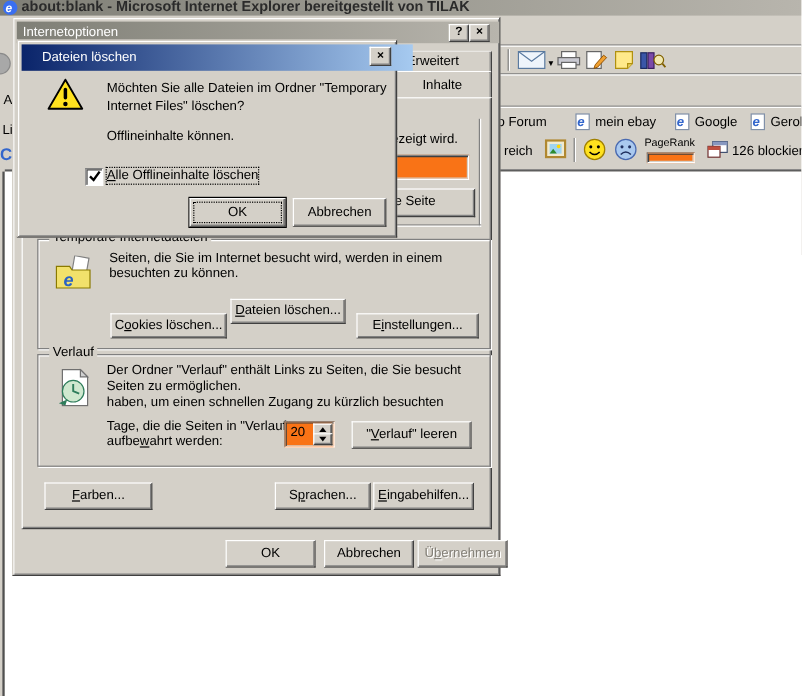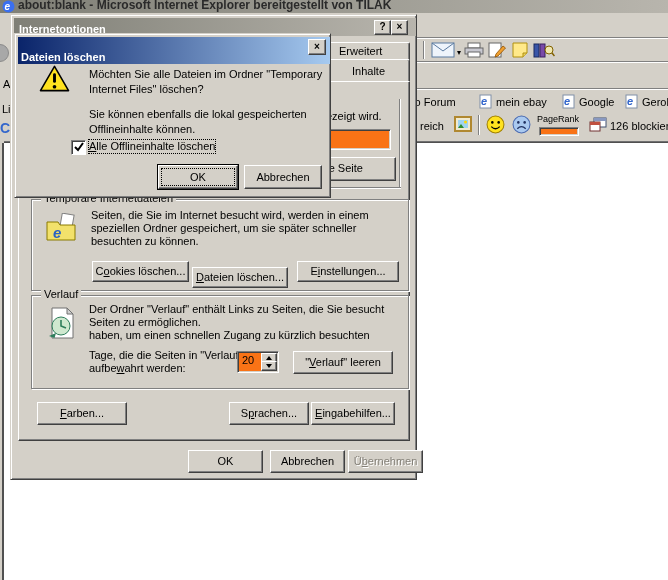--- a/index.html
+++ b/index.html
@@ -9,21 +9,21 @@
   .win{background:#d4d0c8;border:1px solid;border-color:#d4d0c8 #404040 #404040 #d4d0c8;
     box-shadow:inset 1px 1px 0 #fff,inset -1px -1px 0 #808080}
   .btn{background:#d4d0c8;border:1px solid;border-color:#fff #404040 #404040 #fff;
     box-shadow:inset -1px -1px 0 #808080;display:flex;align-items:center;justify-content:center;
     position:absolute;white-space:nowrap}
   .btn-focus{box-shadow:0 0 0 1px #000,inset -1px -1px 0 #808080}
   .btn-focus::after{content:"";position:absolute;left:3px;right:3px;top:3px;bottom:3px;outline:1px dotted #000}
   .disabled{color:#848078;text-shadow:1px 1px 0 #fff}
   .sunken{background:#f97316;border:1px solid;border-color:#808080 #fff #fff #808080;
     box-shadow:inset 1px 1px 0 #404040,inset -1px -1px 0 #d4d0c8}
-  .tb{display:flex;align-items:flex-end;font-weight:bold;color:#fff;overflow:hidden}
+  .tb{display:flex;align-items:center;font-weight:normal;color:#fff;overflow:hidden}
   .tb-active{background:linear-gradient(90deg,#0a246a,#a6caf0)}
   .tb-inactive{background:linear-gradient(90deg,#7f7f76,#b8b5ad)}
   .capbtn{background:#d4d0c8;border:1px solid;border-color:#fff #404040 #404040 #fff;
     box-shadow:inset -1px -1px 0 #808080;font-size:10px;font-weight:bold;text-align:center;
     line-height:12px;position:absolute}
   .groupbox{position:absolute;border:1px solid #808080;box-shadow:1px 1px 0 #fff,inset 1px 1px 0 #fff}
   .gb-label{position:absolute;background:#d4d0c8;padding:0 3px;white-space:nowrap}
   .etch-h{position:absolute;height:0;border-top:1px solid #808080;border-bottom:1px solid #fff}
   .etch-v{position:absolute;width:0;border-left:1px solid #808080;border-right:1px solid #fff}
   .tab{position:absolute;background:#d4d0c8;border:1px solid;border-color:#fff #404040 #d4d0c8 #fff;
@@ -195,27 +195,26 @@
     <span class="gb-label" style="left:30px;top:177px">Temporäre Internetdateien</span>
     <span class="abs" style="left:35px;top:198px">
       <svg width="32" height="30" viewBox="0 0 32 30">
         <rect x="15" y="1" width="12" height="14" fill="#fff" stroke="#808080" transform="rotate(10 21 8)"></rect>
         <path d="M1 9 h11 l2 3 h15 v15 H1 Z" fill="#f2e16b" stroke="#8a7a00"></path>
         <text x="7" y="25" font-size="15" font-style="italic" font-weight="bold" fill="#2962c4">e</text>
       </svg>
     </span>
     <div class="abs" style="left:80px;top:194px">
       <span class="line">Seiten, die Sie im Internet besucht wird, werden in einem</span>
-      <span class="line">speziellen Ordner gespeichert, um sie später schneller</span>
       <span class="line">besuchten zu können.</span>
     </div>
     <div class="btn" style="left:81px;top:246px;width:95px;height:19px">
       <span>C<u>o</u>okies löschen...</span>
     </div>
-    <div class="btn" style="left:181px;top:252px;width:94px;height:19px">
+    <div class="btn" style="left:181px;top:234px;width:94px;height:19px">
       <span><u>D</u>ateien löschen...</span>
     </div>
     <div class="btn" style="left:286px;top:246px;width:100px;height:19px">
       <span>E<u>i</u>nstellungen...</span>
     </div>
 
     <div class="groupbox" style="left:20px;top:280px;width:376px;height:92px"></div>
     <span class="gb-label" style="left:30px;top:273px">Verlauf</span>
     <span class="abs" style="left:36px;top:292px">
       <svg width="30" height="32" viewBox="0 0 30 32">
@@ -264,39 +263,38 @@
     <div class="btn" style="left:259px;top:435px;width:73px;height:21px">
       <span>Abbrechen</span>
     </div>
     <div class="btn disabled" style="left:337px;top:435px;width:73px;height:21px">
       <span>Ü<u>b</u>ernehmen</span>
     </div>
   </div>
 
   <div class="abs win" style="left:14px;top:33px;width:315px;height:163px;z-index:30">
 
-    <div class="abs tb tb-active" style="left:3px;top:3px;width:309px;height:27px;padding-left:3px">
+    <div class="abs tb tb-active" style="left:3px;top:3px;width:309px;height:22px;padding-left:17px">
       <span>Dateien löschen</span>
     </div>
     <div class="capbtn" style="left:293px;top:5px;width:16px;height:14px;line-height:13px">×</div>
 
     <span class="abs" style="left:24px;top:30px">
       <svg width="31" height="29" viewBox="0 0 32 29">
         <path d="M16 2 L30.5 27 L1.5 27 Z" fill="#ffe21f" stroke="#000" stroke-width="1.6" stroke-linejoin="round"></path>
         <rect x="14.5" y="9" width="3" height="10" rx="1.5" fill="#000"></rect>
         <circle cx="16" cy="23" r="1.9" fill="#000"></circle>
       </svg>
     </span>
 
     <div class="abs" style="left:74px;top:33px;line-height:15px">
       <span class="line">Möchten Sie alle Dateien im Ordner "Temporary</span>
       <span class="line">Internet Files" löschen?</span>
     </div>
     <div class="abs" style="left:74px;top:73px;line-height:15px">
-      <span class="line">Sie können ebenfalls die lokal gespeicherten</span>
       <span class="line">Offlineinhalte können.</span>
     </div>
 
     <div class="cb" style="left:56px;top:106px;width:13px;height:13px">
       <svg width="13" height="13" viewBox="0 0 13 13" style="position:absolute;left:0;top:0">
         <path d="M3 6 l3 3 5 -7" stroke="#000" stroke-width="2" fill="none"></path>
       </svg>
     </div>
     <span class="abs nowrap dotted" style="left:74px;top:106px"><u>A</u>lle Offlineinhalte löschen</span>
 

